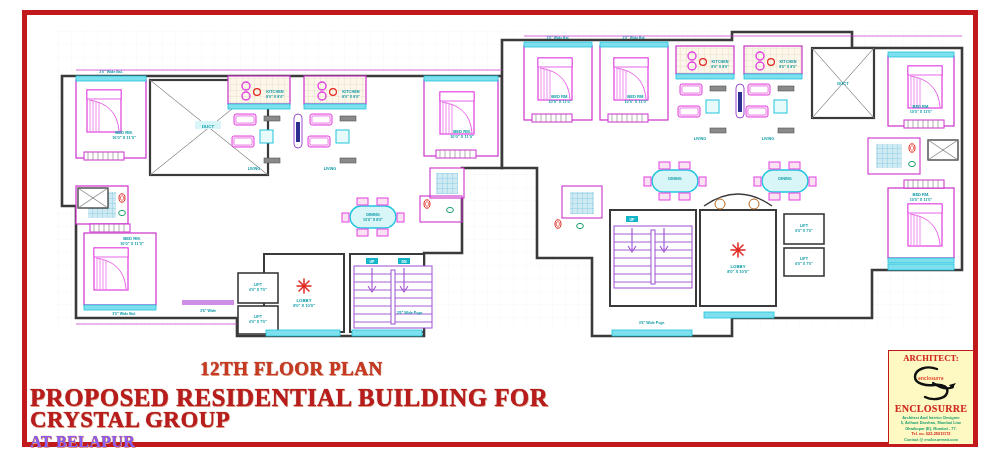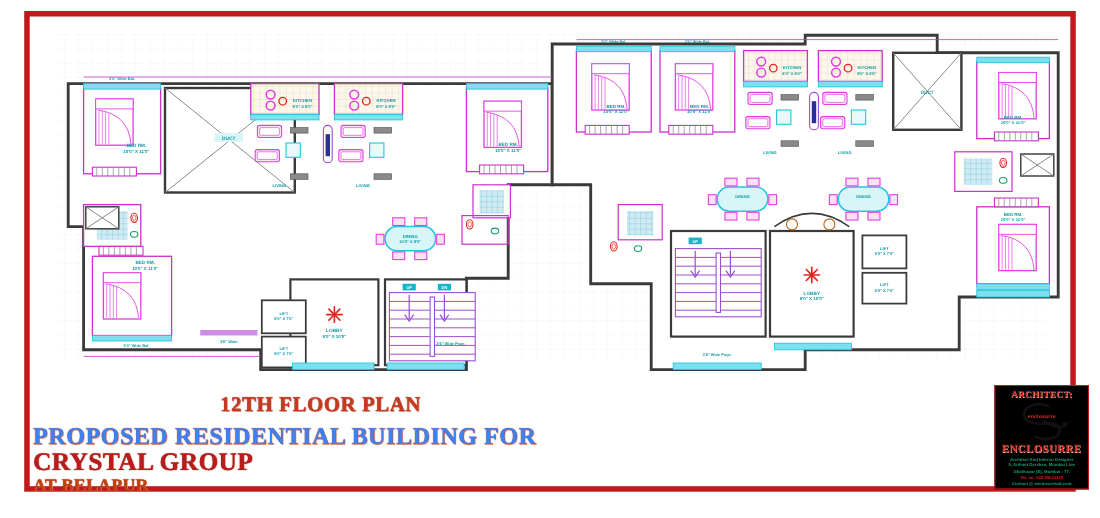--- a/index.html
+++ b/index.html
@@ -16,36 +16,36 @@
   #plan{position:absolute;left:32px;top:18px;width:938px;height:330px;}
   #plan svg{display:block;}
 
   
   .titles{position:absolute;left:30px;top:358px;width:900px;}
   .t-center{position:absolute;left:170px;top:0px;
      font-family:"Liberation Serif",serif;font-weight:bold;font-size:19px;
      color:#c63a21;letter-spacing:.5px;
      text-shadow:0 0 1px #8c2012,.7px .7px 0 #e8a08c;}
   .t-l1{position:absolute;left:0px;top:26px;
-     font-family:"Liberation Serif",serif;font-weight:bold;font-size:22px;
-     color:#3b82f6;letter-spacing:.4px;
+     font-family:"Liberation Serif",serif;font-weight:bold;font-size:25px;
+     color:#b91c1c;letter-spacing:.4px;
      text-shadow:0 0 1px #8c2012,.7px .7px 0 #e8a08c;}
   .t-l2{position:absolute;left:0px;top:49px;
      font-family:"Liberation Serif",serif;font-weight:bold;font-size:23px;
      color:#b91c1c;letter-spacing:.4px;
      text-shadow:0 0 1px #8c2012,.7px .7px 0 #e8a08c;}
   .t-l3{position:absolute;left:0px;top:75px;
      font-family:"Liberation Serif",serif;font-weight:bold;font-size:16px;
-     color:#c2410c;letter-spacing:.4px;
+     color:#8b5cf6;letter-spacing:.4px;
      text-shadow:0 0 1px #8c2012,.7px .7px 0 #e8a08c;}
 
   
   .stamp{position:absolute;left:888px;top:350px;width:86px;height:95px;
-         border:1.6px solid #c1191c;background:#000000;box-sizing:border-box;
-         text-align:center;overflow:hidden;margin-left:16px;}
+         border:1.6px solid #c1191c;background:#fef9c3;box-sizing:border-box;
+         text-align:center;overflow:hidden;}
   .stamp .sh{font-family:"Liberation Serif",serif;font-weight:bold;
         font-size:8.5px;color:#cf2b1a;margin-top:2px;letter-spacing:.2px;
         text-shadow:.4px .4px 0 #f0b0a2;}
   .stamp .logo{position:relative;height:40px;}
   .stamp .logo svg{position:absolute;left:50%;top:0;transform:translateX(-50%);}
   .stamp .brandsmall{position:absolute;left:50%;top:13px;transform:translateX(-50%);
         font-size:4.6px;font-weight:bold;color:#e0341b;letter-spacing:.2px;
         white-space:nowrap;}
   .stamp .brand{font-family:"Liberation Serif",serif;font-weight:bold;
         font-size:10px;color:#cf2b1a;letter-spacing:.3px;

